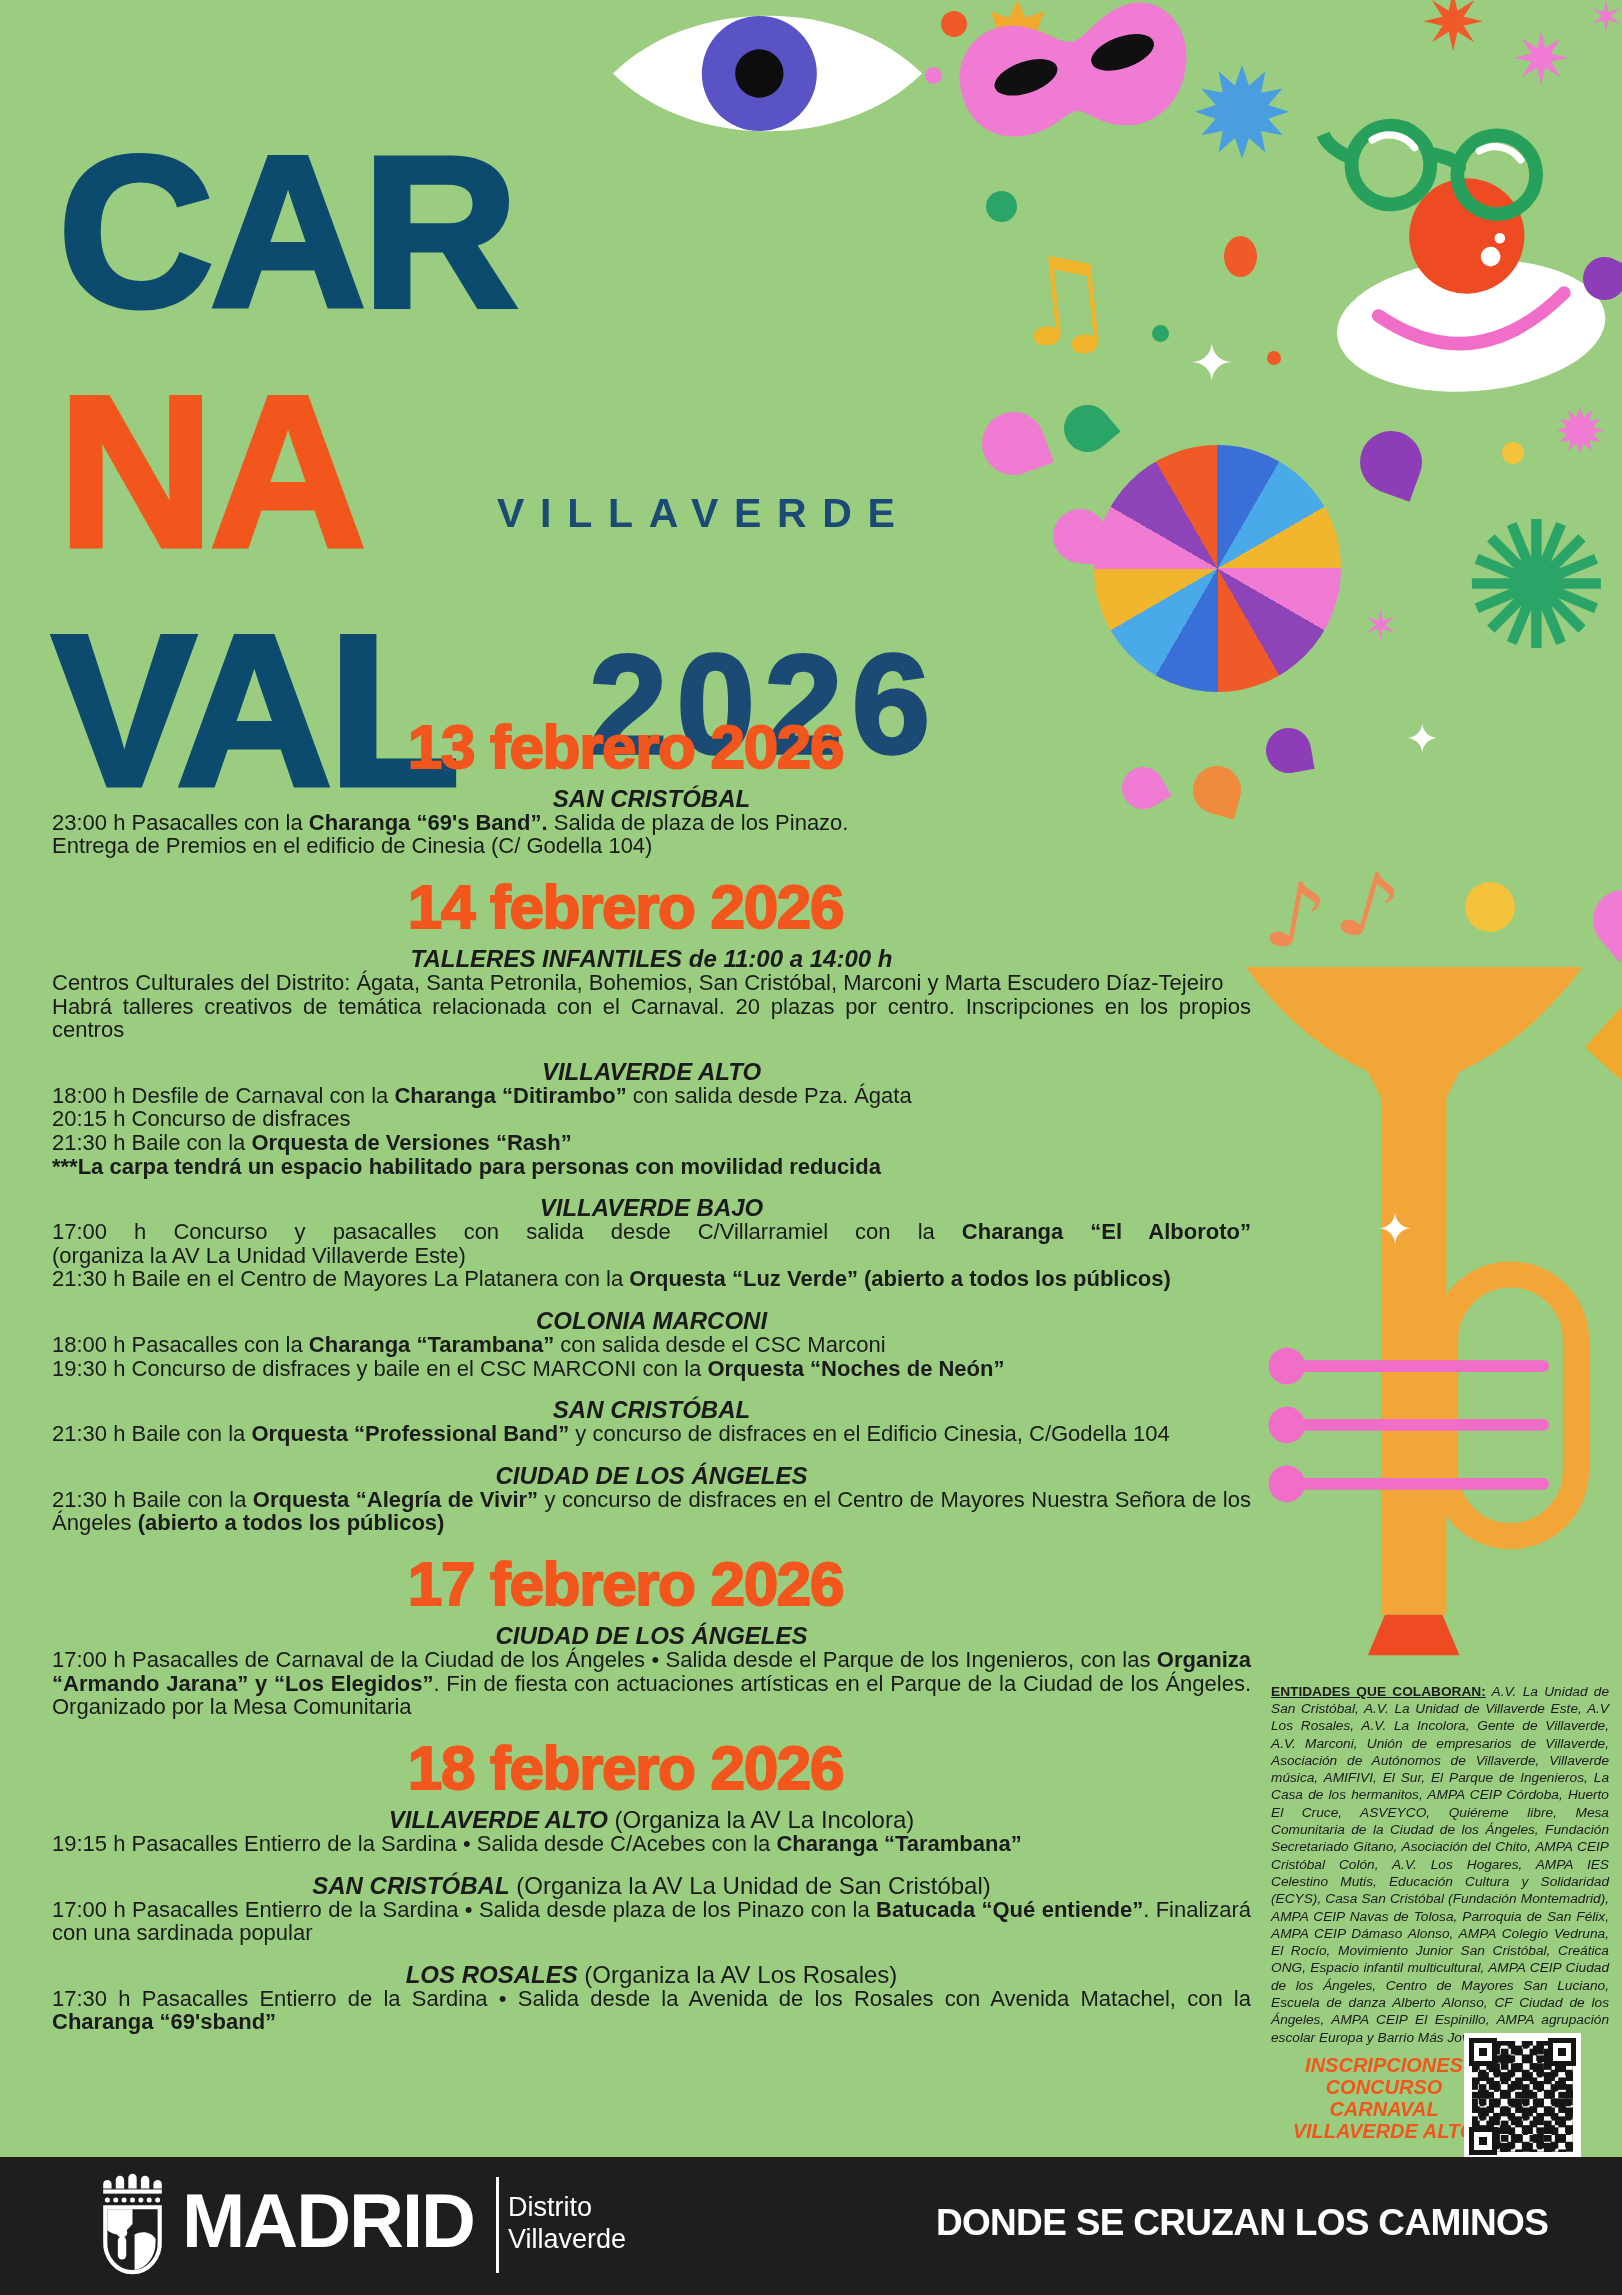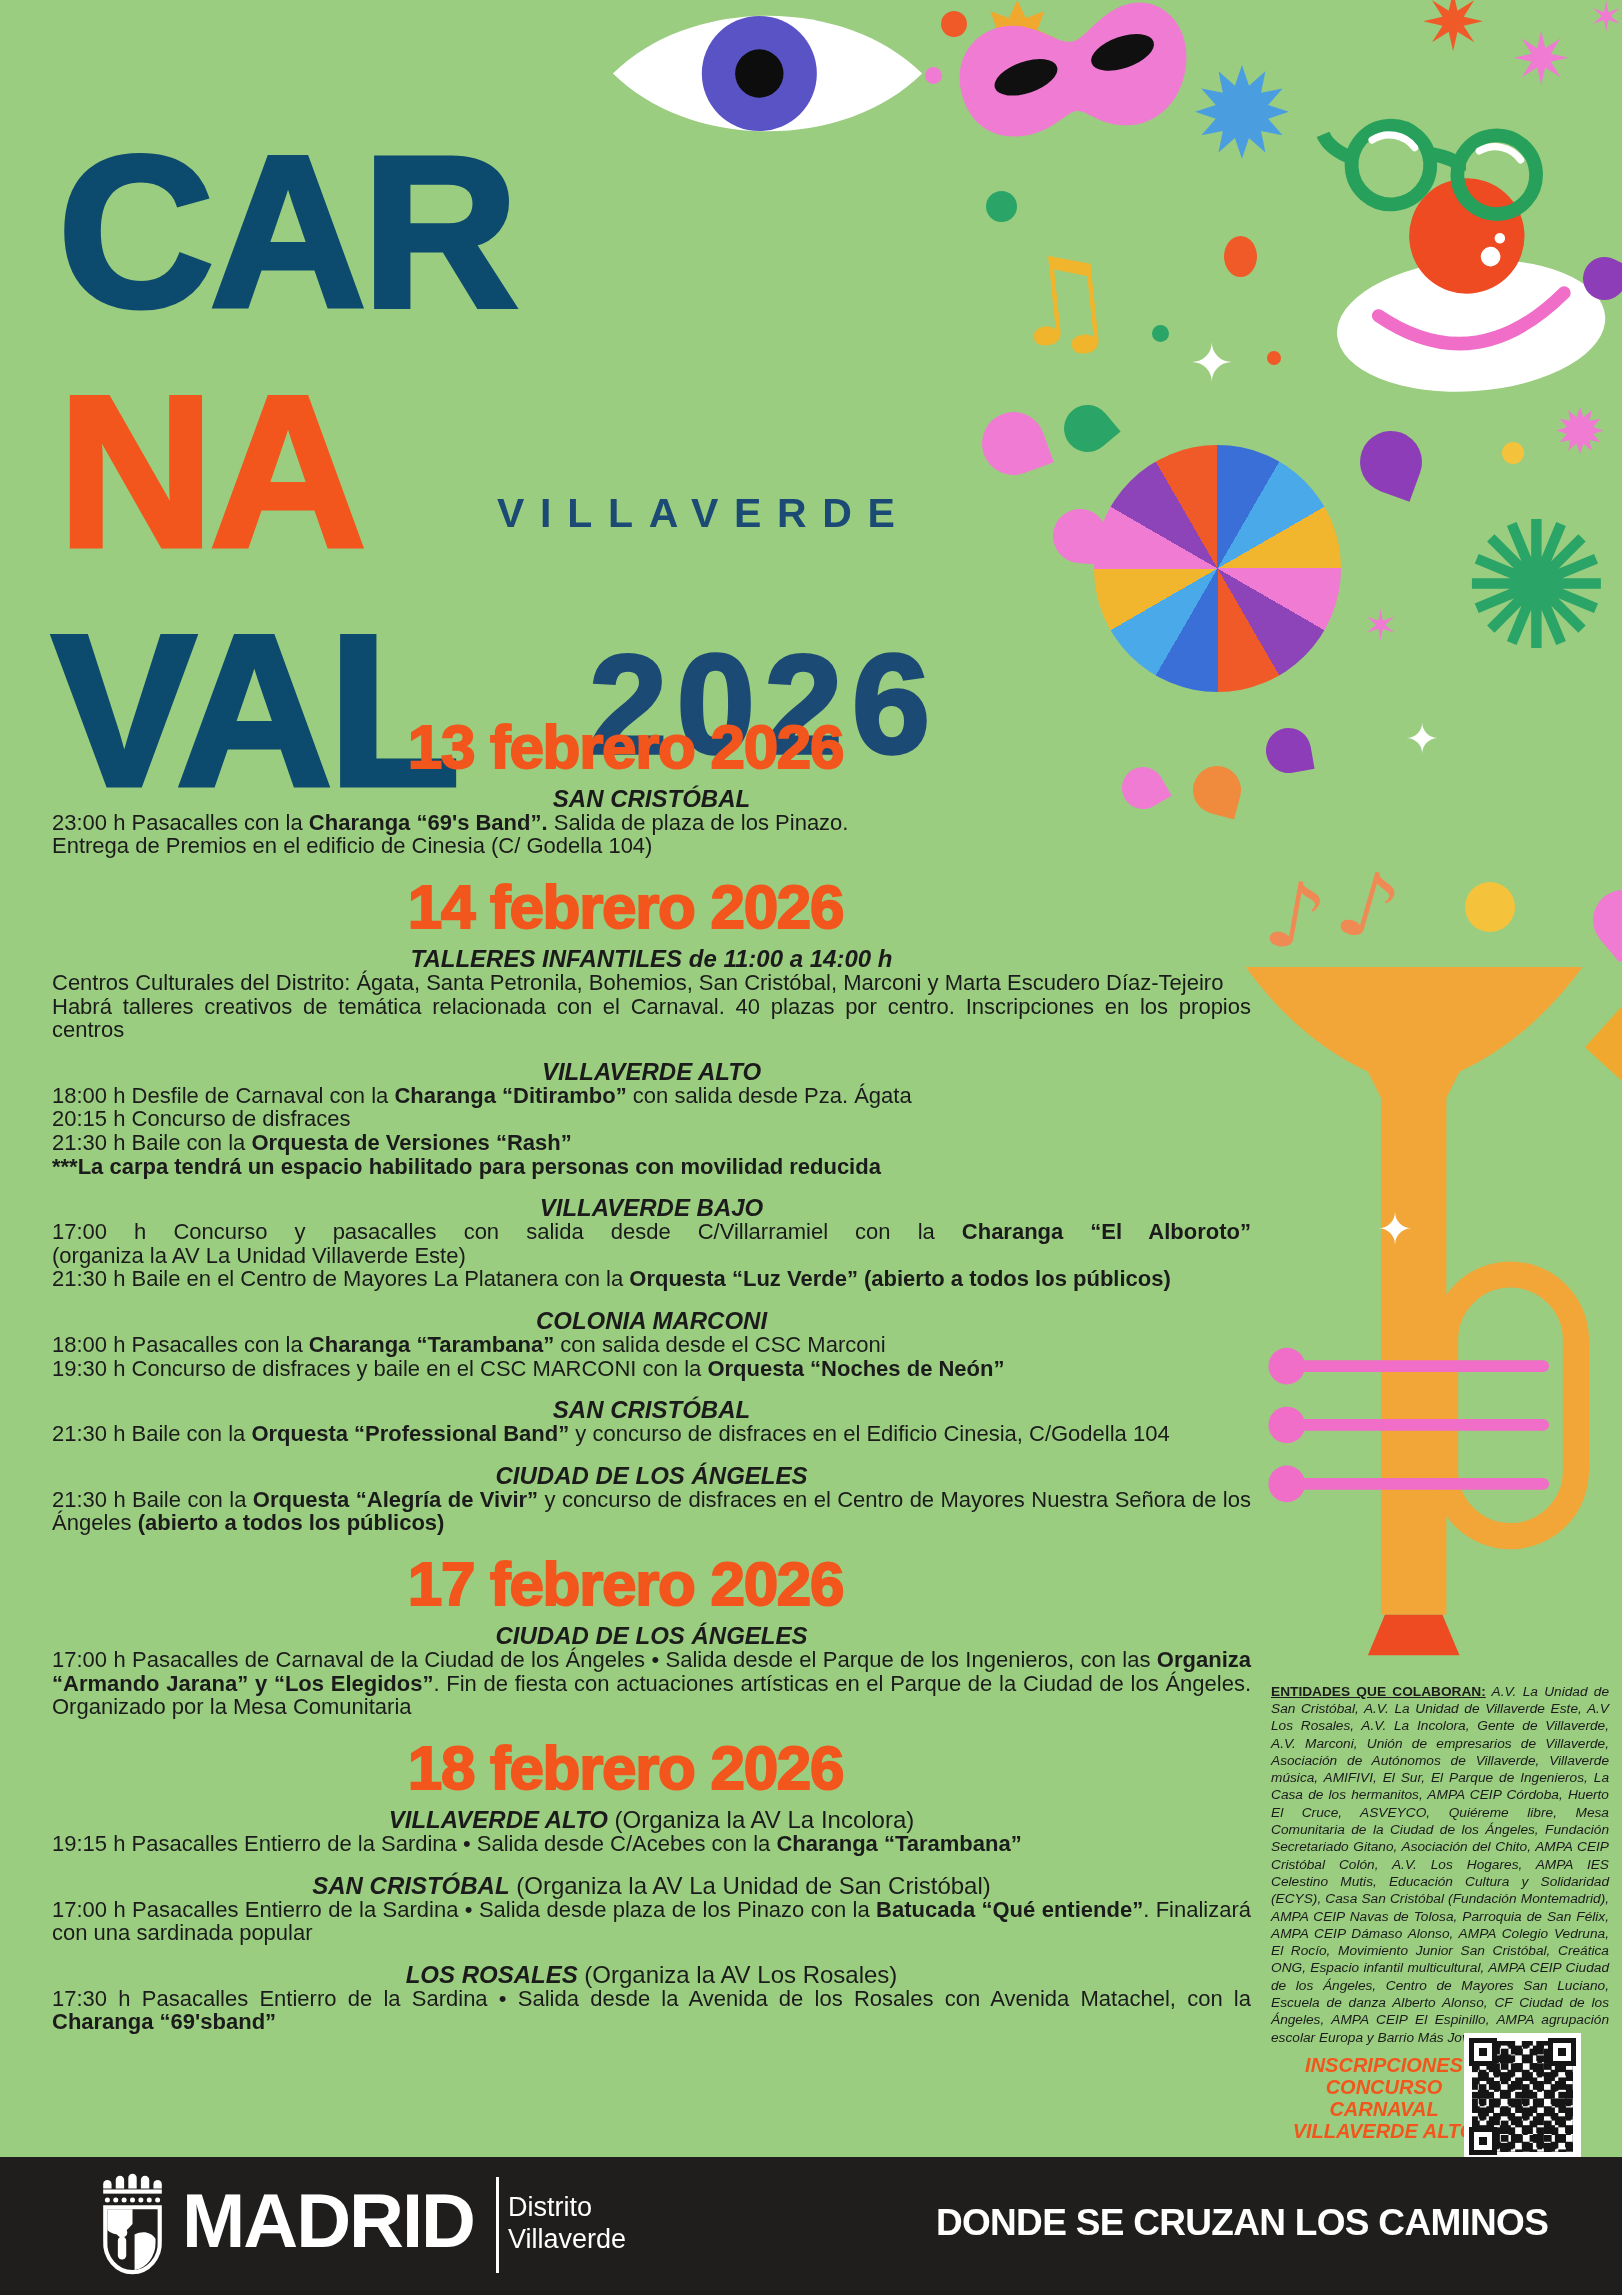--- a/index.html
+++ b/index.html
@@ -158,21 +158,21 @@
     <h3><span>SAN CRISTÓBAL</span><span class="sfx"></span></h3>
     <p><span>23:00 h Pasacalles con la </span><span class="bseg">Charanga “69's Band”.</span><span> Salida de plaza de los Pinazo.</span></p>
     <p><span>Entrega de Premios en el edificio de Cinesia  (C/ Godella 104)</span></p>
   </section>
 
   <div class="date">14 febrero 2026</div>
 
   <section class="ev">
     <h3><span>TALLERES INFANTILES de 11:00 a 14:00 h</span><span class="sfx"></span></h3>
     <p class="j"><span>Centros Culturales del Distrito: Ágata, Santa Petronila, Bohemios, San Cristóbal, Marconi y Marta Escudero Díaz-Tejeiro</span></p>
-    <p class="j"><span>Habrá talleres creativos de temática relacionada con el Carnaval. 40 plazas por centro. Inscripciones en los propios centros</span></p>
+    <p class="j"><span>Habrá talleres creativos de temática relacionada con el Carnaval. 20 plazas por centro. Inscripciones en los propios centros</span></p>
   </section>
 
   <section class="ev">
     <h3><span>VILLAVERDE ALTO</span><span class="sfx"></span></h3>
     <p><span>18:00 h Desfile de Carnaval con la </span><span class="bseg">Charanga “Ditirambo”</span><span> con salida desde Pza. Ágata</span></p>
     <p><span>20:15 h Concurso de disfraces</span></p>
     <p><span>21:30 h Baile con la </span><span class="bseg">Orquesta de Versiones “Rash”</span></p>
     <p><span class="bseg">***La carpa tendrá un espacio habilitado para personas con movilidad reducida</span></p>
   </section>
 

